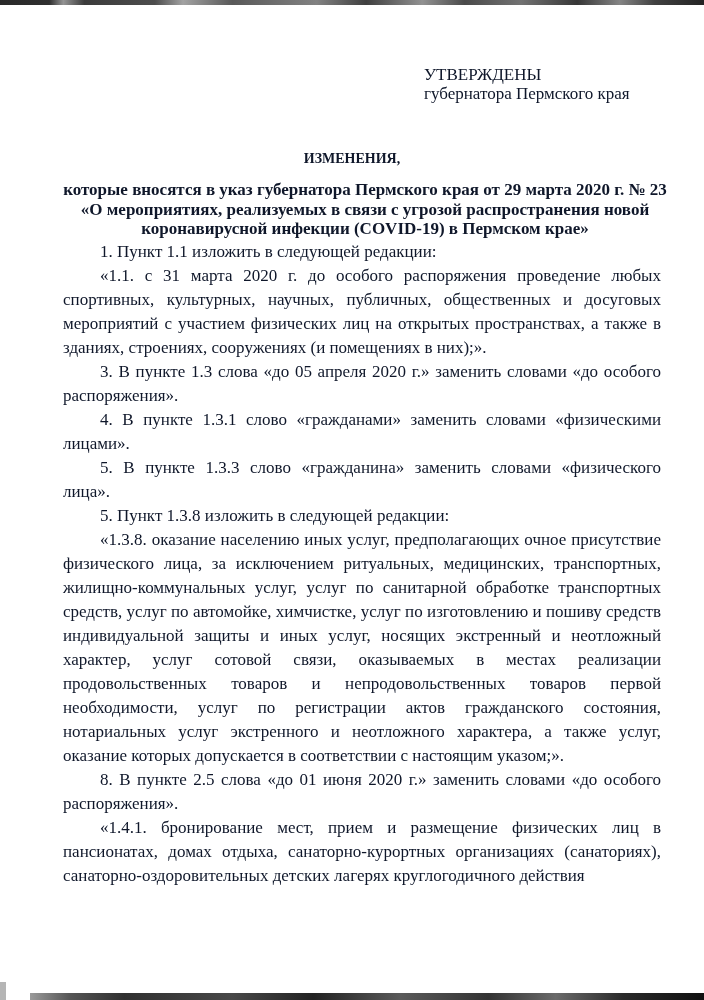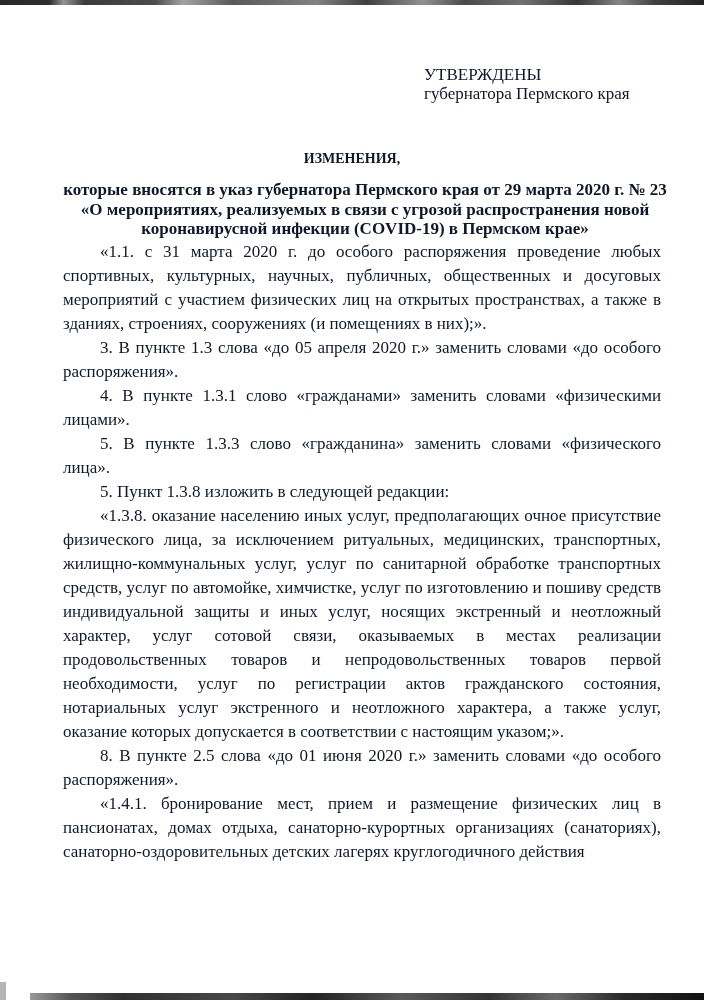--- a/index.html
+++ b/index.html
@@ -99,20 +99,21 @@
   <div class="approval">
       <div>УТВЕРЖДЕНЫ</div>
       <div>губернатора Пермского края</div>
     </div>
 
   <h1 class="doc-title">ИЗМЕНЕНИЯ,</h1>
 
   <h2 class="doc-subtitle">которые вносятся в указ губернатора Пермского края от 29 марта 2020 г. № 23 «О мероприятиях, реализуемых в связи с угрозой распространения новой коронавирусной инфекции (COVID-19) в Пермском крае»</h2>
 
   <div class="doc-body">
+      <p>1. Пункт 1.1 изложить в следующей редакции:</p>
       <p>«1.1. с 31 марта 2020 г. до особого распоряжения проведение любых спортивных, культурных, научных, публичных, общественных и досуговых мероприятий с участием физических лиц на открытых пространствах, а также в зданиях, строениях, сооружениях (и помещениях в них);».</p>
       <p>3. В пункте 1.3 слова «до 05 апреля 2020 г.» заменить словами «до особого распоряжения».</p>
       <p>4. В пункте 1.3.1 слово «гражданами» заменить словами «физическими лицами».</p>
       <p>5. В пункте 1.3.3 слово «гражданина» заменить словами «физического лица».</p>
       <p>5. Пункт 1.3.8 изложить в следующей редакции:</p>
       <p>«1.3.8. оказание населению иных услуг, предполагающих очное присутствие физического лица, за исключением ритуальных, медицинских, транспортных, жилищно-коммунальных услуг, услуг по санитарной обработке транспортных средств, услуг по автомойке, химчистке, услуг по изготовлению и пошиву средств индивидуальной защиты и иных услуг, носящих экстренный и неотложный характер, услуг сотовой связи, оказываемых в местах реализации продовольственных товаров и непродовольственных товаров первой необходимости, услуг по регистрации актов гражданского состояния, нотариальных услуг экстренного и неотложного характера, а также услуг, оказание которых допускается в соответствии с настоящим указом;».</p>
       <p>8. В пункте 2.5 слова «до 01 июня 2020 г.» заменить словами «до особого распоряжения».</p>
       <p>«1.4.1. бронирование мест, прием и размещение физических лиц в пансионатах, домах отдыха, санаторно-курортных организациях (санаториях), санаторно-оздоровительных детских лагерях круглогодичного действия</p>
     </div>
 

